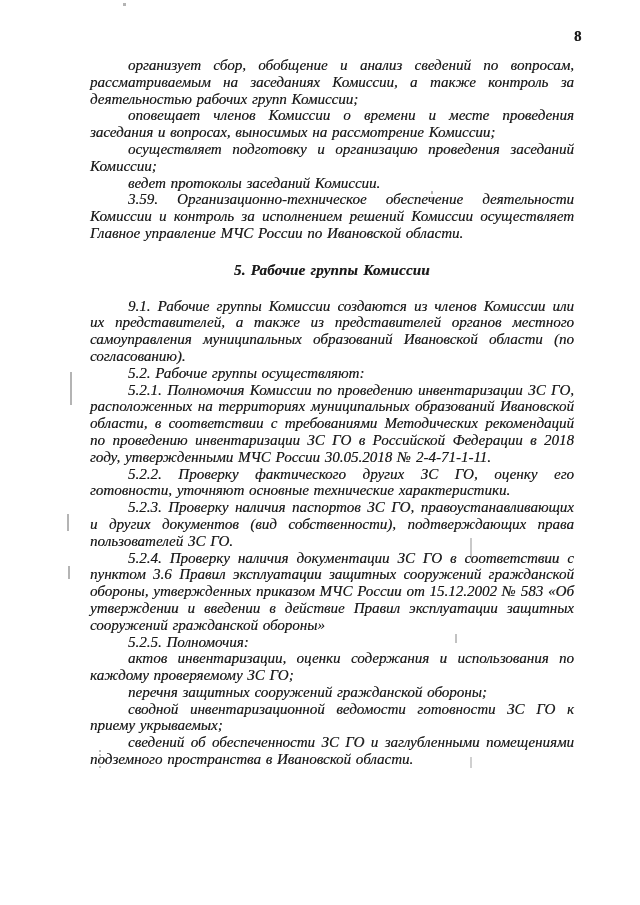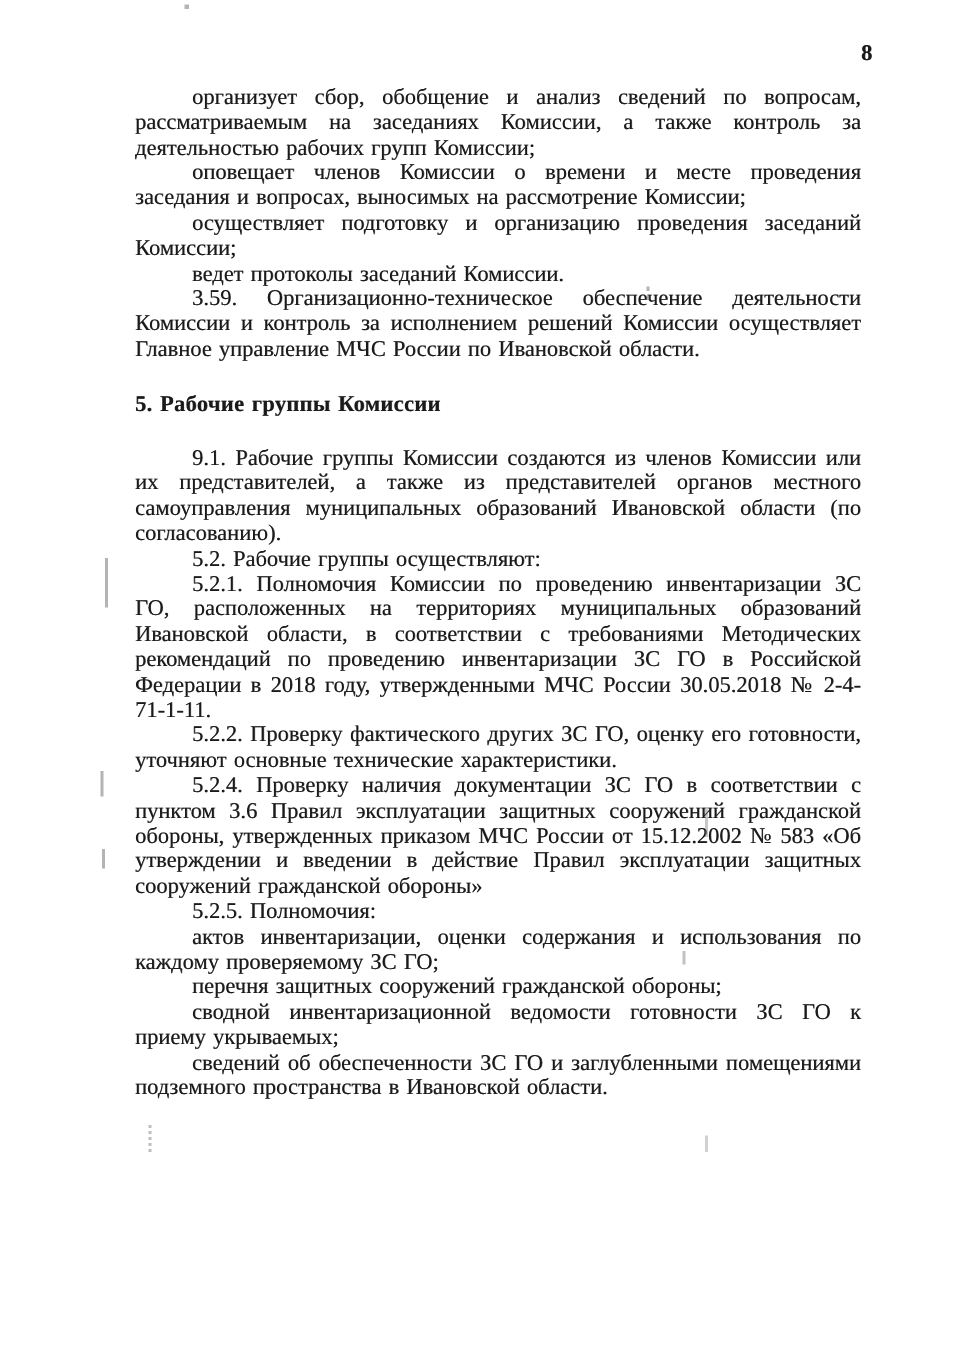--- a/index.html
+++ b/index.html
@@ -32,24 +32,25 @@
     width: 484px;
     font-size: 15px;
     line-height: 16.8px;
     text-align: justify;
     word-spacing: 1px;
     text-shadow: 0.28px 0 0 rgba(0,0,0,0.55);
   }
   .textblock p {
     margin: 0;
     text-indent: 38px;
+    font-style: italic;
   }
   .textblock p.heading {
     text-indent: 0;
-    text-align: left;
+    text-align: center;
     font-weight: bold;
     margin: 20px 0 19px 0;
     letter-spacing: 0.2px;
   }
   
   .art {
     position: absolute;
     background: #777777;
     opacity: 0.55;
   }
@@ -69,20 +70,21 @@
     <p>организует сбор, обобщение и анализ сведений по вопросам, рассматриваемым на заседаниях Комиссии, а также контроль за деятельностью рабочих групп Комиссии;</p>
     <p>оповещает членов Комиссии о времени и месте проведения заседания и вопросах, выносимых на рассмотрение Комиссии;</p>
     <p>осуществляет подготовку и организацию проведения заседаний Комиссии;</p>
     <p>ведет протоколы заседаний Комиссии.</p>
     <p>3.59. Организационно-техническое обеспечение деятельности Комиссии и контроль за исполнением решений Комиссии осуществляет Главное управление МЧС России по Ивановской области.</p>
     <p class="heading">5. Рабочие группы Комиссии</p>
     <p>9.1. Рабочие группы Комиссии создаются из членов Комиссии или их представителей, а также из представителей органов местного самоуправления муниципальных образований Ивановской области (по согласованию).</p>
     <p>5.2. Рабочие группы осуществляют:</p>
     <p>5.2.1. Полномочия Комиссии по проведению инвентаризации ЗС ГО, расположенных на территориях муниципальных образований Ивановской области, в соответствии с требованиями Методических рекомендаций по проведению инвентаризации ЗС ГО в Российской Федерации в 2018 году, утвержденными МЧС России 30.05.2018 № 2-4-71-1-11.</p>
     <p>5.2.2. Проверку фактического других ЗС ГО, оценку его готовности, уточняют основные технические характеристики.</p>
+    <p>5.2.3. Проверку наличия паспортов ЗС ГО, правоустанавливающих и других документов (вид собственности), подтверждающих права пользователей ЗС ГО.</p>
     <p>5.2.4. Проверку наличия документации ЗС ГО в соответствии с пунктом 3.6 Правил эксплуатации защитных сооружений гражданской обороны, утвержденных приказом МЧС России от 15.12.2002 № 583 «Об утверждении и введении в действие Правил эксплуатации защитных сооружений гражданской обороны»</p>
     <p>5.2.5. Полномочия:</p>
     <p>актов инвентаризации, оценки содержания и использования по каждому проверяемому ЗС ГО;</p>
     <p>перечня защитных сооружений гражданской обороны;</p>
     <p>сводной инвентаризационной ведомости готовности ЗС ГО к приему укрываемых;</p>
     <p>сведений об обеспеченности ЗС ГО и заглубленными помещениями подземного пространства в Ивановской области.</p>
   </div>
 
   <div class="art" style="left:123px; top:3px;  width:3px; height:3px;"></div>
   <div class="art" style="left:70px;  top:372px; width:2px; height:33px;"></div>

